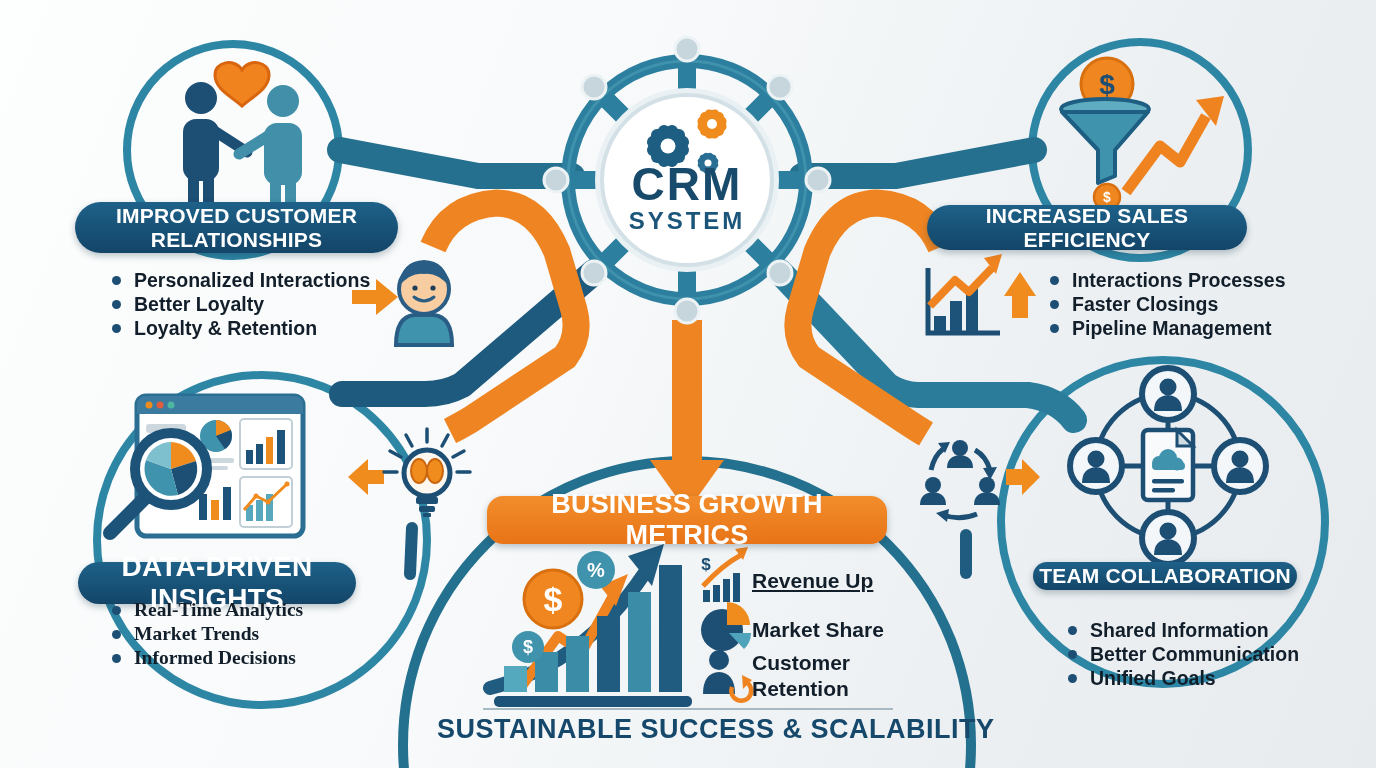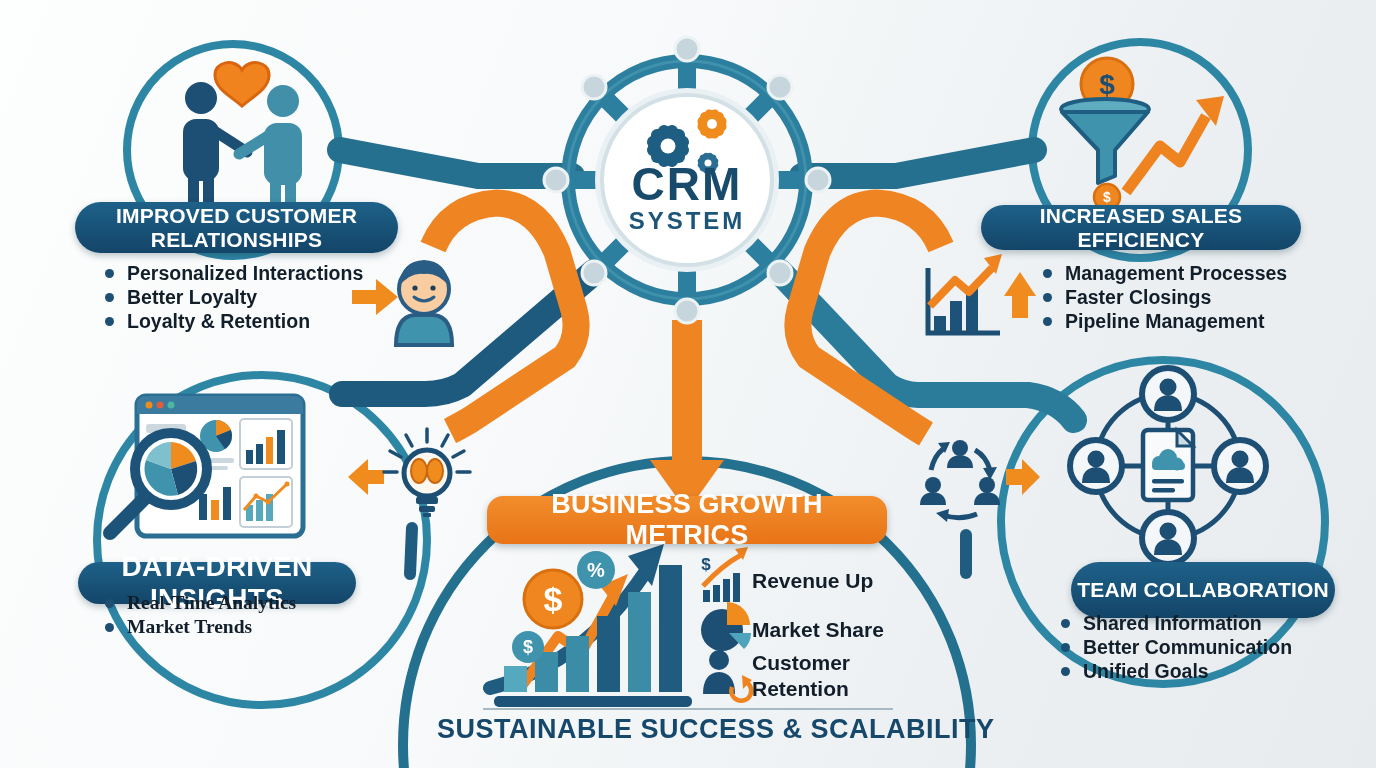--- a/index.html
+++ b/index.html
@@ -5,21 +5,21 @@
   html,body{margin:0;padding:0;background:#dfe4e8;}
   .stage{position:relative;width:1376px;height:768px;overflow:hidden;
     background:linear-gradient(112deg,#fdfefe 0%,#f7f9fa 42%,#ecf0f2 72%,#e7ebee 100%);
     font-family:"Liberation Sans", sans-serif;}
   .stage svg.layer{position:absolute;left:0;top:0;}
   .pill{position:absolute;display:flex;align-items:center;justify-content:center;text-align:center;
     color:#fff;font-weight:bold;letter-spacing:.2px;
     background:linear-gradient(180deg,#1e6189,#134568);
     border-radius:30px;box-shadow:0 3px 7px rgba(15,45,65,.28);}
   .pill.orange{background:linear-gradient(180deg,#f28d2c,#e87417);border-radius:16px;align-items:center;}
-  .blist{position:absolute;margin:0;padding:0;list-style:none;}
+  .blist{position:absolute;margin:7px;padding:0;list-style:none;}
   .blist li{position:relative;padding-left:25px;height:24px;line-height:24px;
     font-size:19.5px;font-weight:700;color:#121f2b;white-space:nowrap;}
   .blist li::before{content:"";position:absolute;left:3px;top:8px;width:9px;height:9px;
     border-radius:50%;background:#1d4e74;}
   .hub-text{position:absolute;left:597px;top:161px;width:180px;text-align:center;color:#174a6b;}
   .hub-text .t1{font-size:46px;font-weight:bold;letter-spacing:2px;line-height:46px;}
   .hub-text .t2{font-size:24px;font-weight:bold;letter-spacing:3px;line-height:27px;color:#1b557a;}
   .mlabel{position:absolute;font-size:21px;font-weight:700;color:#121f2b;line-height:26px;}
   .divider{position:absolute;left:483px;top:708px;width:410px;height:2px;background:#a7bac4;}
   .footer-text{position:absolute;left:437px;top:714px;width:502px;text-align:center;
@@ -329,50 +329,51 @@
 
 <div class="pill" style="left:75px;top:202px;width:323px;height:51px;font-size:21px;line-height:24px;">
   <span>IMPROVED CUSTOMER RELATIONSHIPS</span>
 </div>
 <ul class="blist" style="left:102px;top:261px;">
   <li>Personalized Interactions</li>
   <li>Better Loyalty</li>
   <li>Loyalty &amp; Retention</li>
 </ul>
 
-<div class="pill" style="left:981px;top:205px;width:320px;height:45px;font-size:21px;">
+<div class="pill" style="left:927px;top:205px;width:320px;height:45px;font-size:21px;">
   <span>INCREASED SALES EFFICIENCY</span>
 </div>
 <ul class="blist" style="left:1040px;top:261px;">
-  <li>Management Processes</li>
+  <li>Interactions Processes</li>
   <li>Faster Closings</li>
   <li>Pipeline Management</li>
 </ul>
 
 <div class="pill" style="left:78px;top:562px;width:278px;height:42px;font-size:28px;">
   <span>DATA-DRIVEN INSIGHTS</span>
 </div>
 <ul class="blist" style="left:102px;top:591px;font-family:Liberation Serif, serif;">
   <li>Real-Time Analytics</li>
   <li>Market Trends</li>
+  <li>Informed Decisions</li>
 </ul>
 
-<div class="pill" style="left:1071px;top:562px;width:264px;height:56px;font-size:21px;align-items:center;">
+<div class="pill" style="left:1033px;top:562px;width:264px;height:28px;font-size:21px;align-items:center;">
   <span>TEAM COLLABORATION</span>
 </div>
 <ul class="blist" style="left:1058px;top:611px;">
   <li>Shared Information</li>
   <li>Better Communication</li>
   <li>Unified Goals</li>
 </ul>
 
 <div class="pill orange" style="left:487px;top:496px;width:400px;height:48px;font-size:27px;">
   <span>BUSINESS GROWTH METRICS</span>
 </div>
 
-<div class="mlabel" style="left:752px;top:568px;">Revenue Up</div>
+<div class="mlabel" style="left:752px;top:568px;text-decoration:underline;">Revenue Up</div>
 <div class="mlabel" style="left:752px;top:617px;">Market Share</div>
 <div class="mlabel" style="left:752px;top:650px;width:125px;">Customer Retention</div>
 
 <div class="divider"></div>
 <div class="footer-text">SUSTAINABLE SUCCESS &amp; SCALABILITY</div>
 
 </div>
 
 </body></html>

